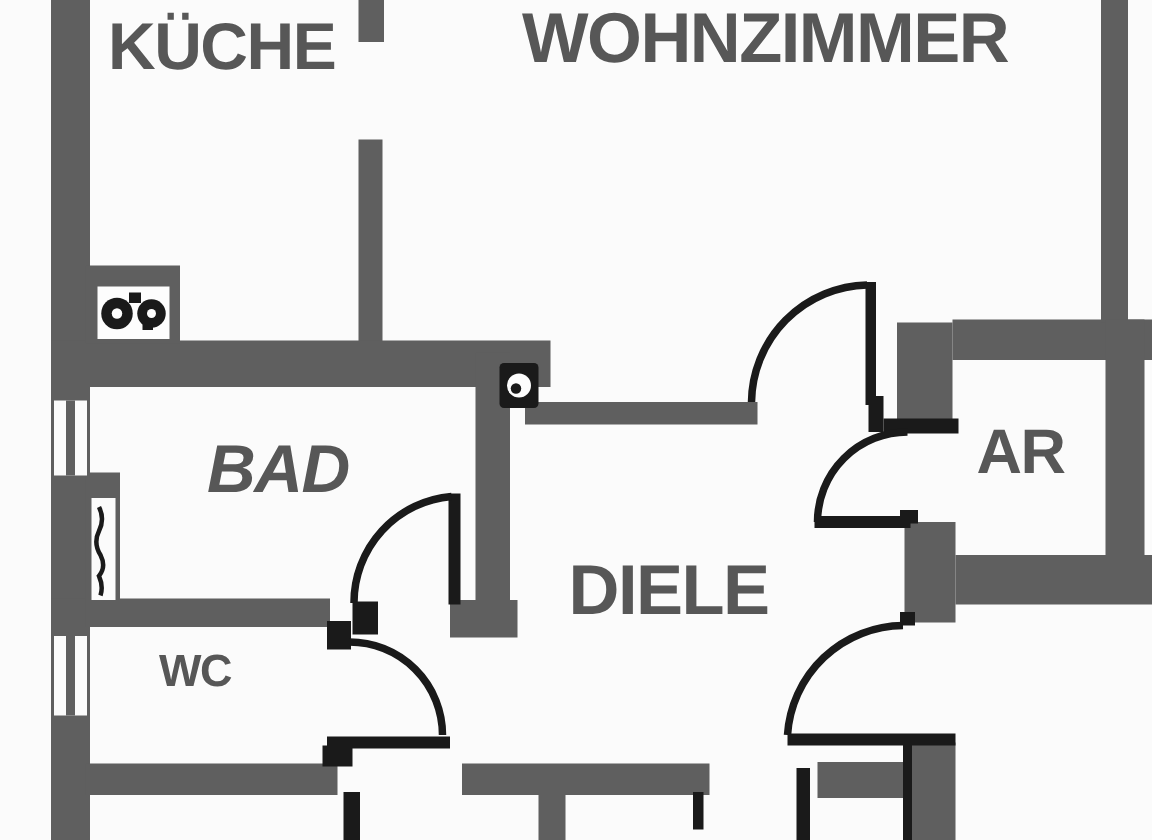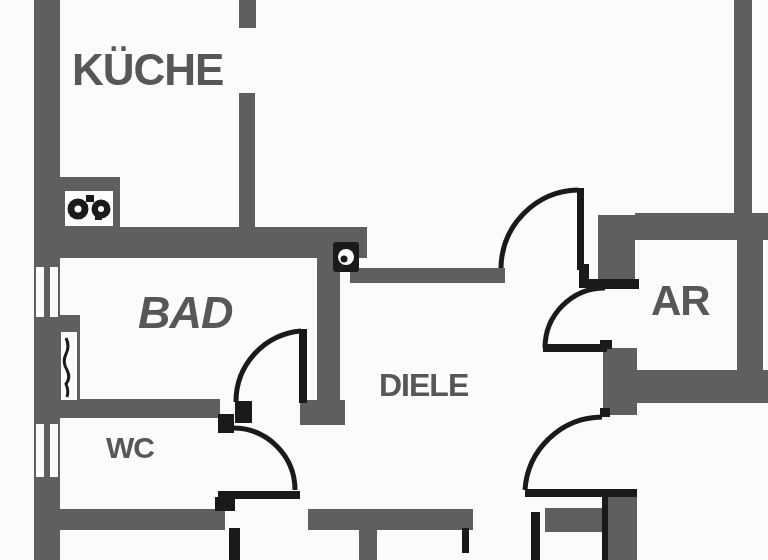--- a/index.html
+++ b/index.html
@@ -13,24 +13,24 @@
   #plan svg{position:absolute;left:0;top:0;}
   .room-label{
     position:absolute;
     font-weight:bold;
     color:var(--label,#575757);
     line-height:1;
     letter-spacing:-1px;
     white-space:nowrap;
     user-select:none;
   }
-  .lbl-kueche{left:72px;top:10px;font-size:44px;margin-top:38px;}
+  .lbl-kueche{left:72px;top:10px;font-size:44px;}
   .lbl-wohnzimmer{left:348px;top:1px;font-size:47px;}
   .lbl-bad{left:138px;top:290px;font-size:45px;font-style:italic;}
-  .lbl-diele{left:379px;top:369px;font-size:32px;}
+  .lbl-diele{left:379px;top:369px;font-size:47px;}
   .lbl-wc{left:106px;top:433px;font-size:30px;}
   .lbl-ar{left:651px;top:280px;font-size:42px;}
 </style>
 </head>
 <body>
 
 <div id="plan" style="--bg: #fbfbfb; --label: #575757;">
 
   <svg width="768" height="560" viewBox="0 0 768 560">
 
@@ -130,17 +130,18 @@
       </g>
 
       <g>
         <rect x="462" y="528" width="7" height="25" stroke="none"></rect>
         <rect x="531" y="512" width="9" height="48" stroke="none"></rect>
       </g>
     </g>
   </svg>
 
   <div class="room-label lbl-kueche">KÜCHE</div>
+  <div class="room-label lbl-wohnzimmer">WOHNZIMMER</div>
   <div class="room-label lbl-bad">BAD</div>
   <div class="room-label lbl-diele">DIELE</div>
   <div class="room-label lbl-wc">WC</div>
   <div class="room-label lbl-ar">AR</div>
 </div>
 
 </body></html>

